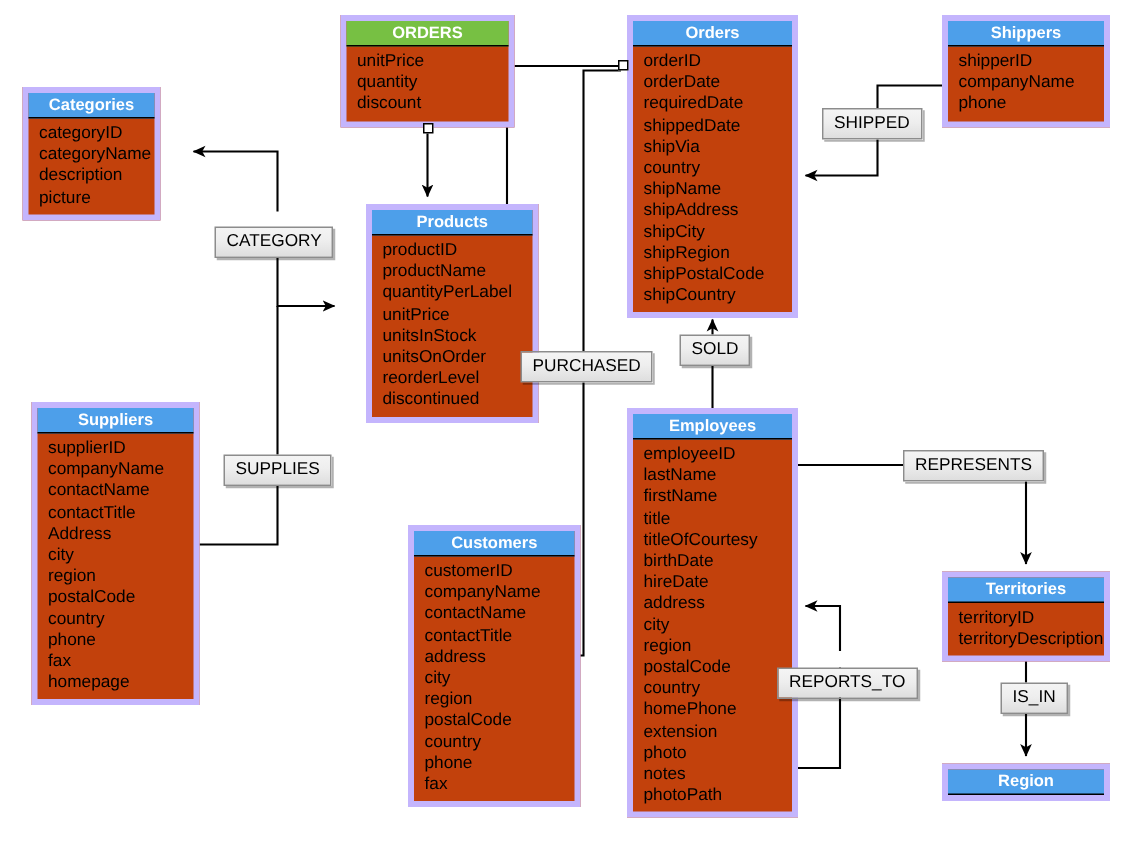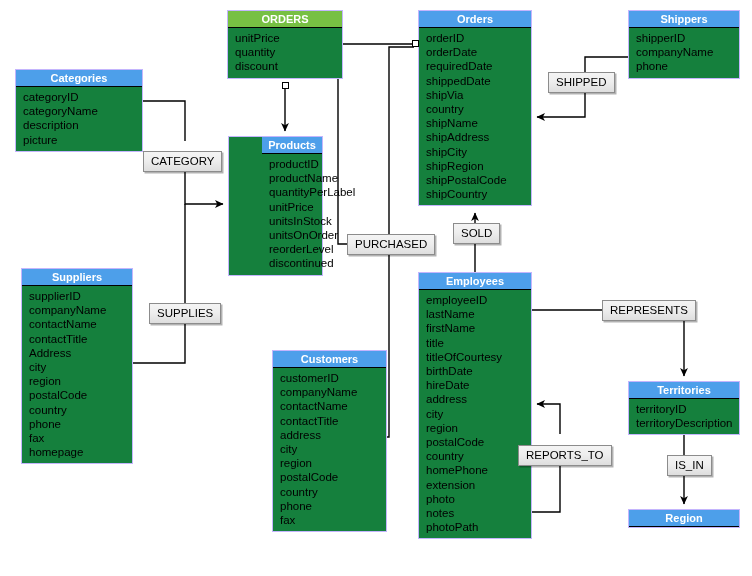--- a/index.html
+++ b/index.html
@@ -21,22 +21,22 @@
     top: 0;
     width: 752px;
     height: 576px;
     pointer-events: none;
   }
 
   
   .entity {
     position: absolute;
     box-sizing: border-box;
-    border: 1px solid #c4b5fd;
-    background: #15803d;
+    border: 4px solid #c4b5fd;
+    background: #c2410c;
     z-index: 5;
   }
   .entity-header {
     box-sizing: border-box;
     height: 17px;
     line-height: 17px;
     text-align: center;
     font-size: 11px;
     font-weight: bold;
     color: #ffffff;
@@ -158,30 +158,30 @@
         </div>
       </div>
       <div class="entity" style="left: 628px; top: 10px; width: 112px;">
         <div class="entity-header" style="background: rgb(77, 159, 234);">Shippers</div>
         <div class="entity-body">
           <div class="attr">shipperID</div>
           <div class="attr">companyName</div>
           <div class="attr">phone</div>
         </div>
       </div>
-      <div class="entity" style="left: 15px; top: 69px; width: 128px;">
+      <div class="entity" style="left: 15px; top: 58px; width: 92px;">
         <div class="entity-header" style="background: rgb(77, 159, 234);">Categories</div>
         <div class="entity-body">
           <div class="attr">categoryID</div>
           <div class="attr">categoryName</div>
           <div class="attr">description</div>
           <div class="attr">picture</div>
         </div>
       </div>
-      <div class="entity" style="left: 228px; top: 136px; width: 95px; padding-left: 33px;">
+      <div class="entity" style="left: 244px; top: 136px; width: 115px;">
         <div class="entity-header" style="background: rgb(77, 159, 234);">Products</div>
         <div class="entity-body">
           <div class="attr">productID</div>
           <div class="attr">productName</div>
           <div class="attr">quantityPerLabel</div>
           <div class="attr">unitPrice</div>
           <div class="attr">unitsInStock</div>
           <div class="attr">unitsOnOrder</div>
           <div class="attr">reorderLevel</div>
           <div class="attr">discontinued</div>

